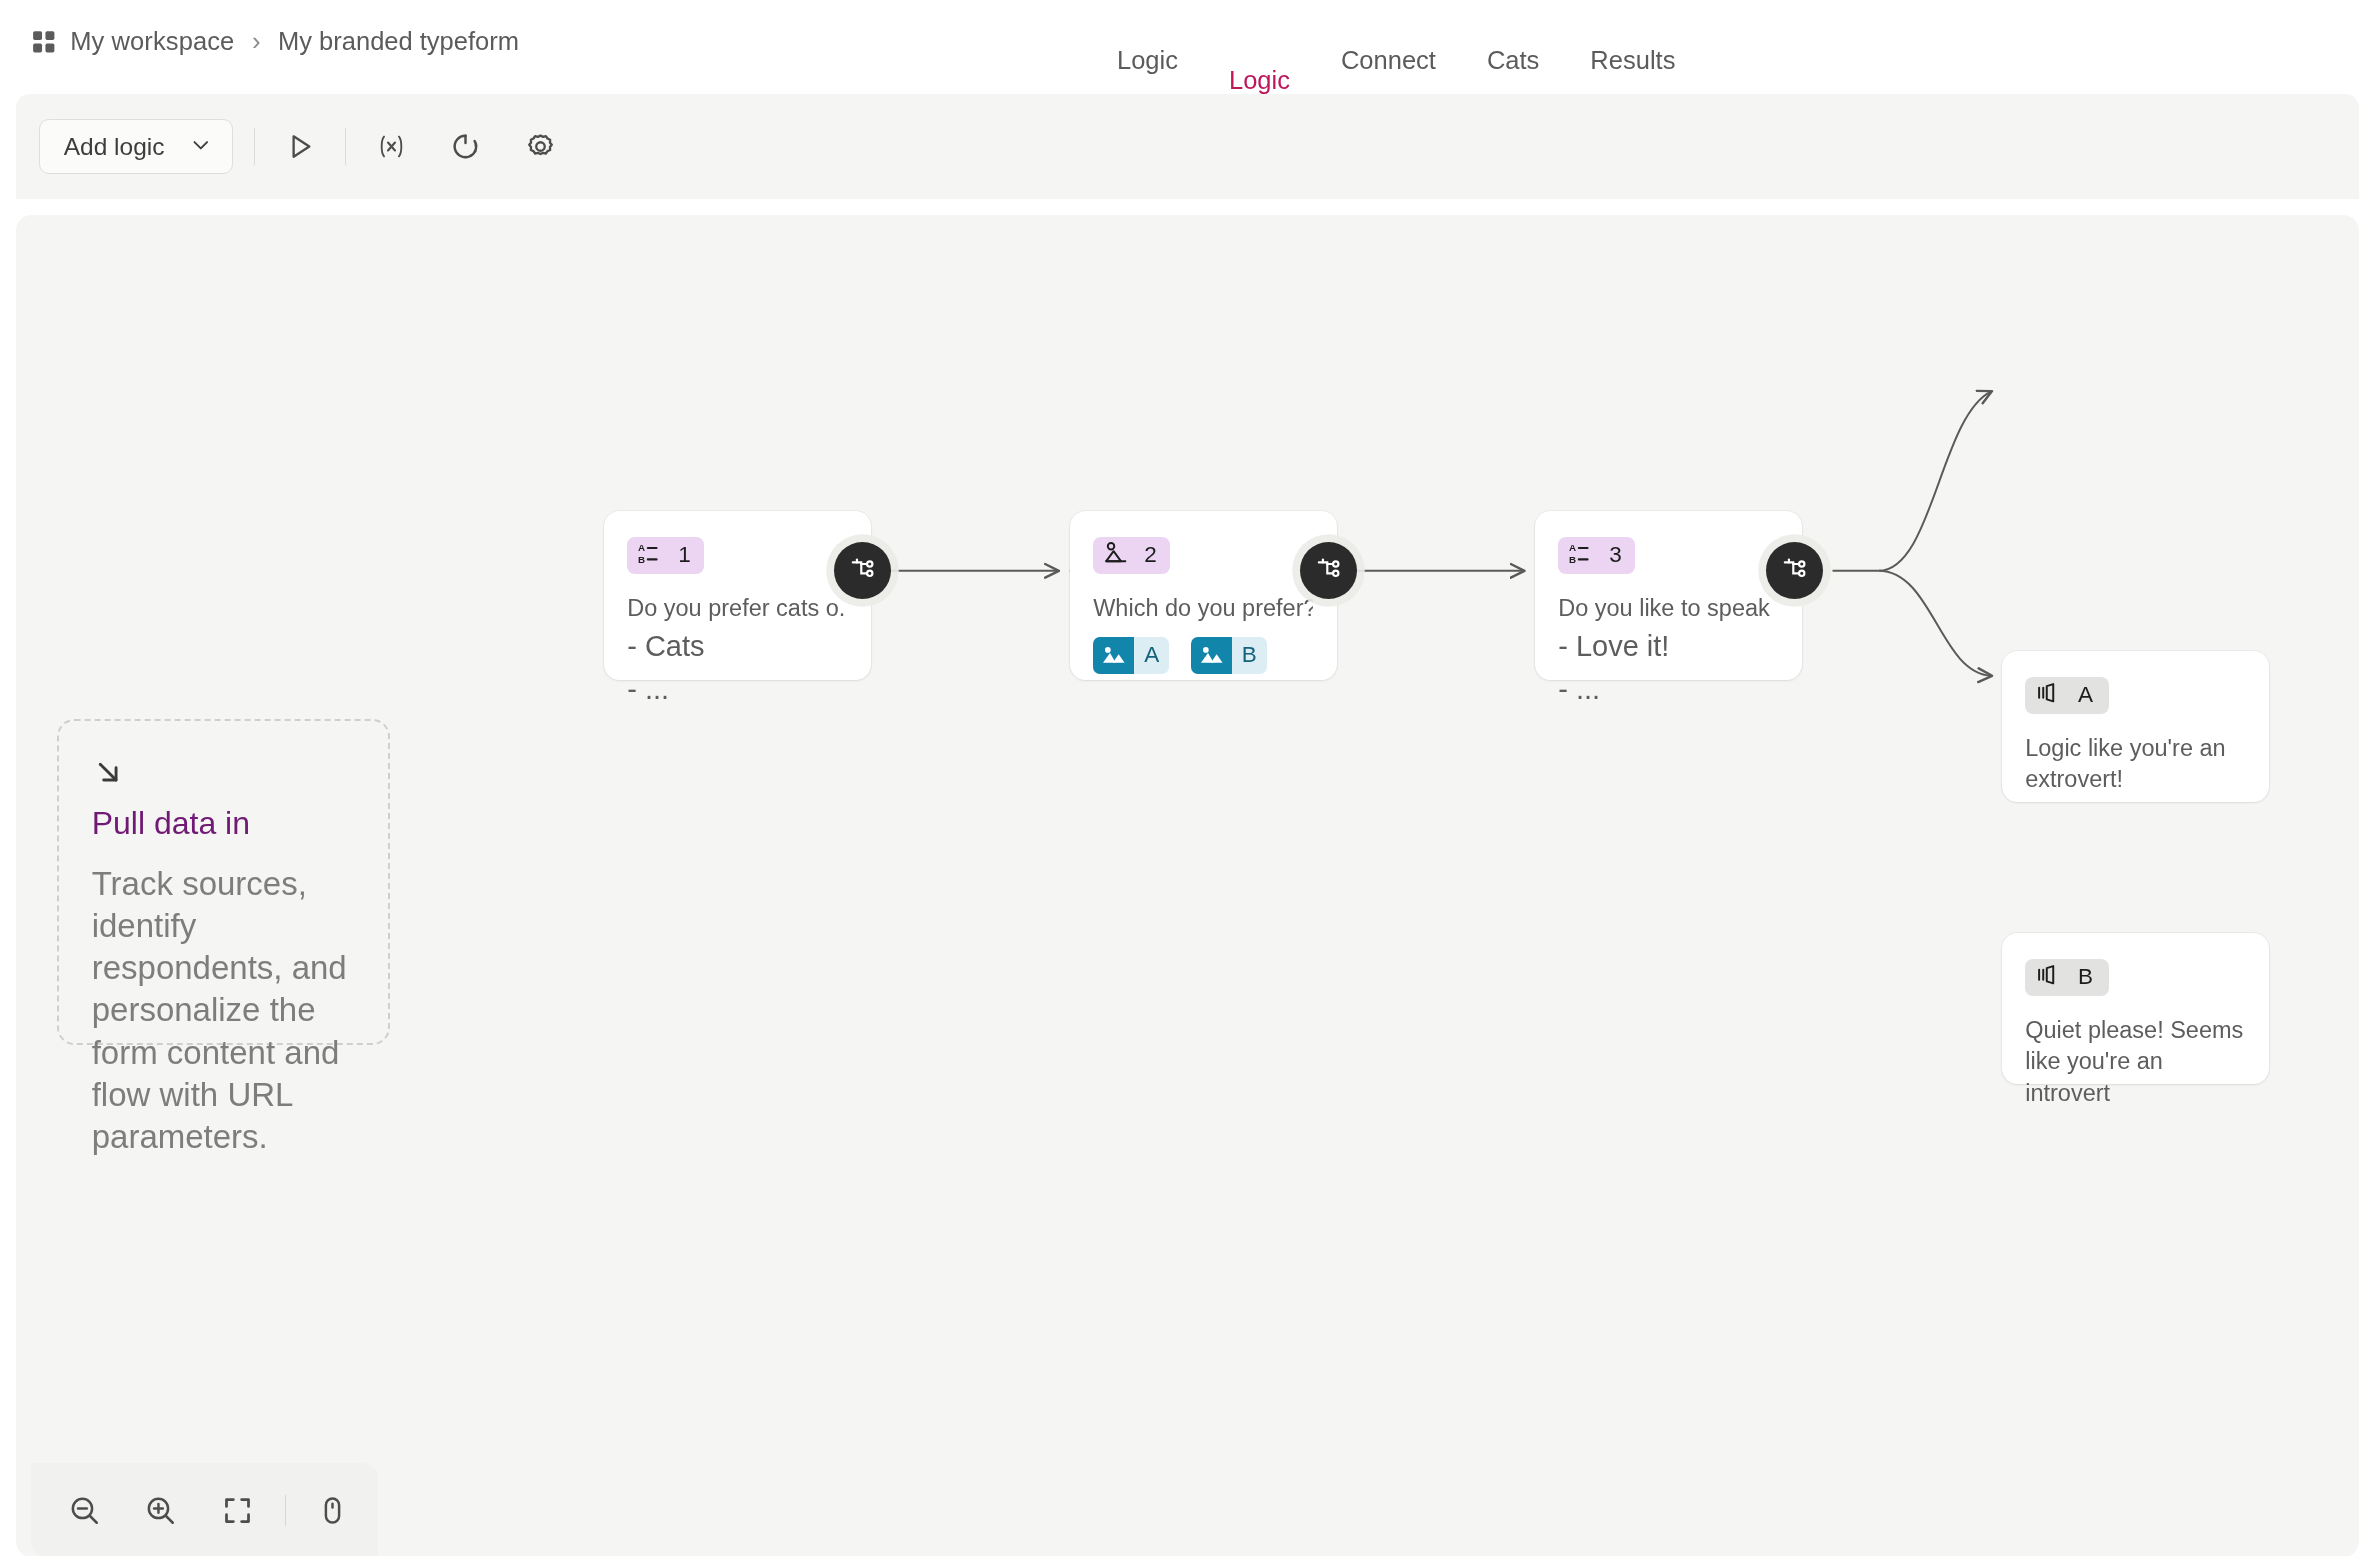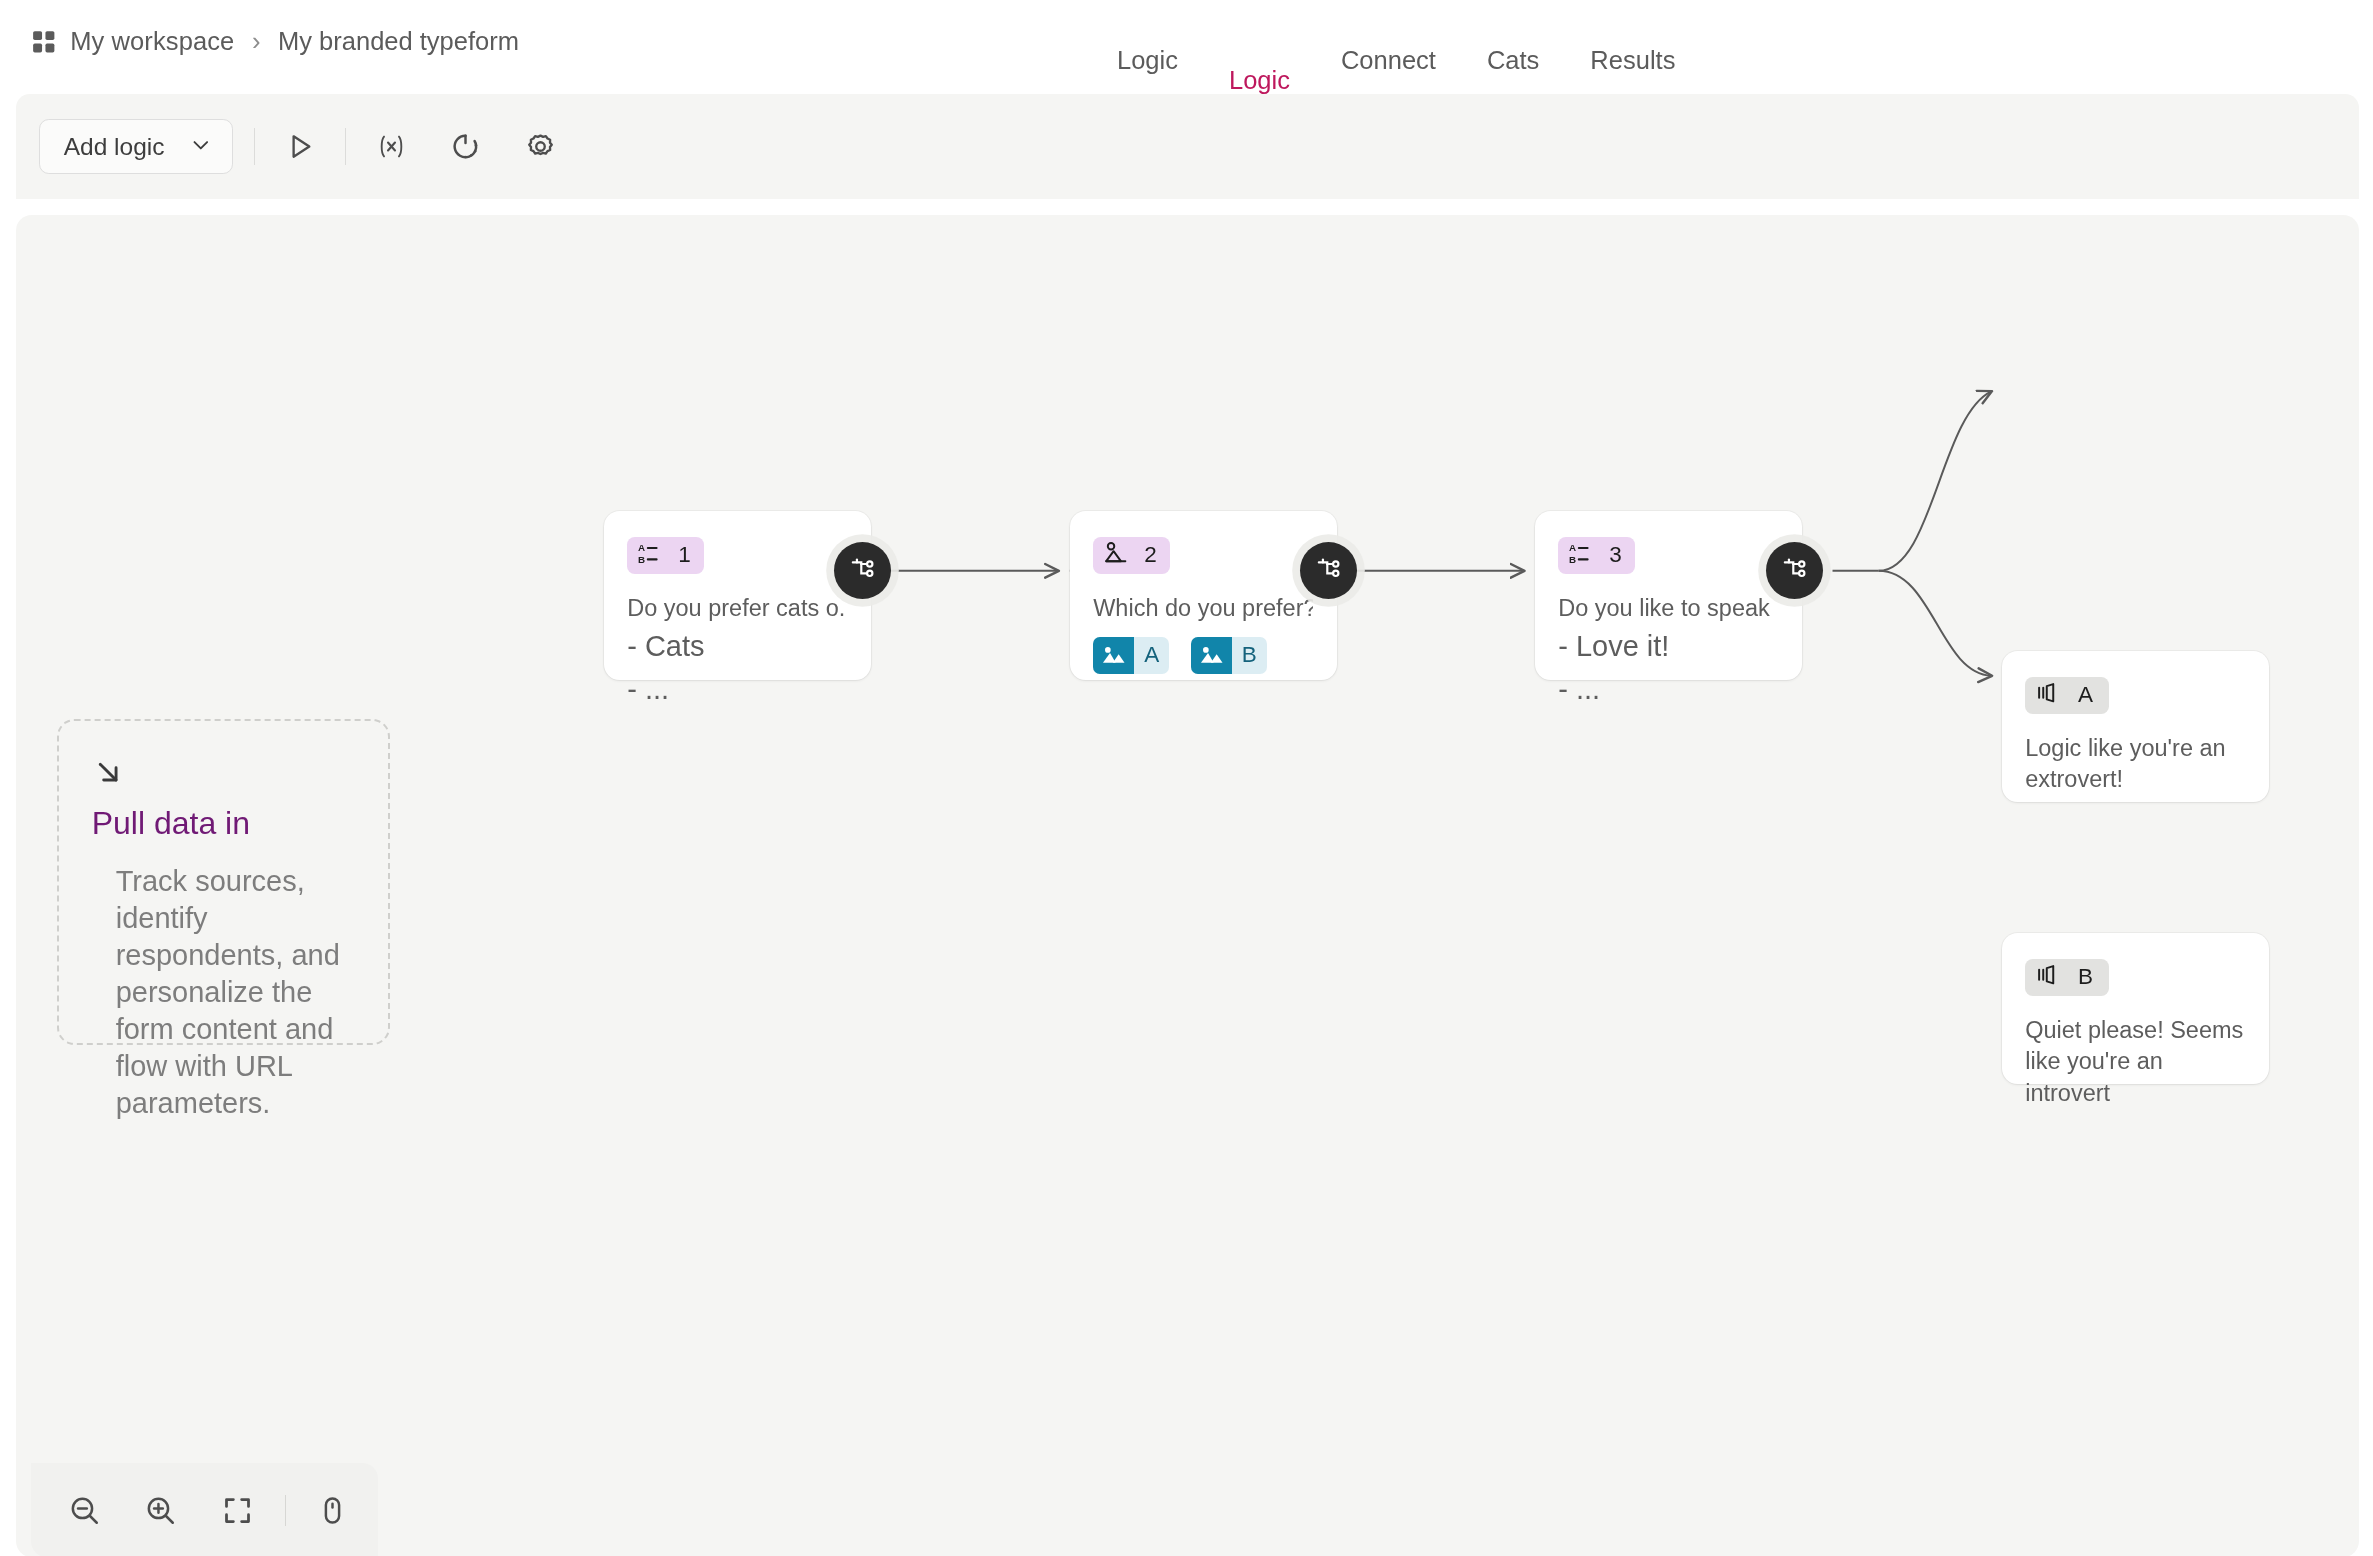--- a/index.html
+++ b/index.html
@@ -70,21 +70,21 @@
   
   .pulldata {
     position: absolute; left: 41px; top: 504px;
     width: 333px; height: 326px;
     border: 2px dashed #cfcfcc; border-radius: 17.6px;
     background: transparent;
     padding: 35px 33px;
   }
   .pd-icon { width: 33px; height: 33px; display: block; margin-bottom: 15.7px; }
   .pd-title { font-size: 32px; color: #701a75; margin-bottom: 21px; }
-  .pd-desc { font-size: 29px; color: #7d7d7d; line-height: 1.28; margin-left: 24px; }
+  .pd-desc { font-size: 33px; color: #7d7d7d; line-height: 1.28; }
 
   
   .node {
     position: absolute;
     background: #ffffff;
     border-radius: 15.7px;
     box-shadow: 0 1px 2.9px rgba(0,0,0,.07), 0 0 0 1px rgba(0,0,0,.035);
     padding: 25.5px 23.5px 21.6px 23.5px;
   }
   .node .badge {

